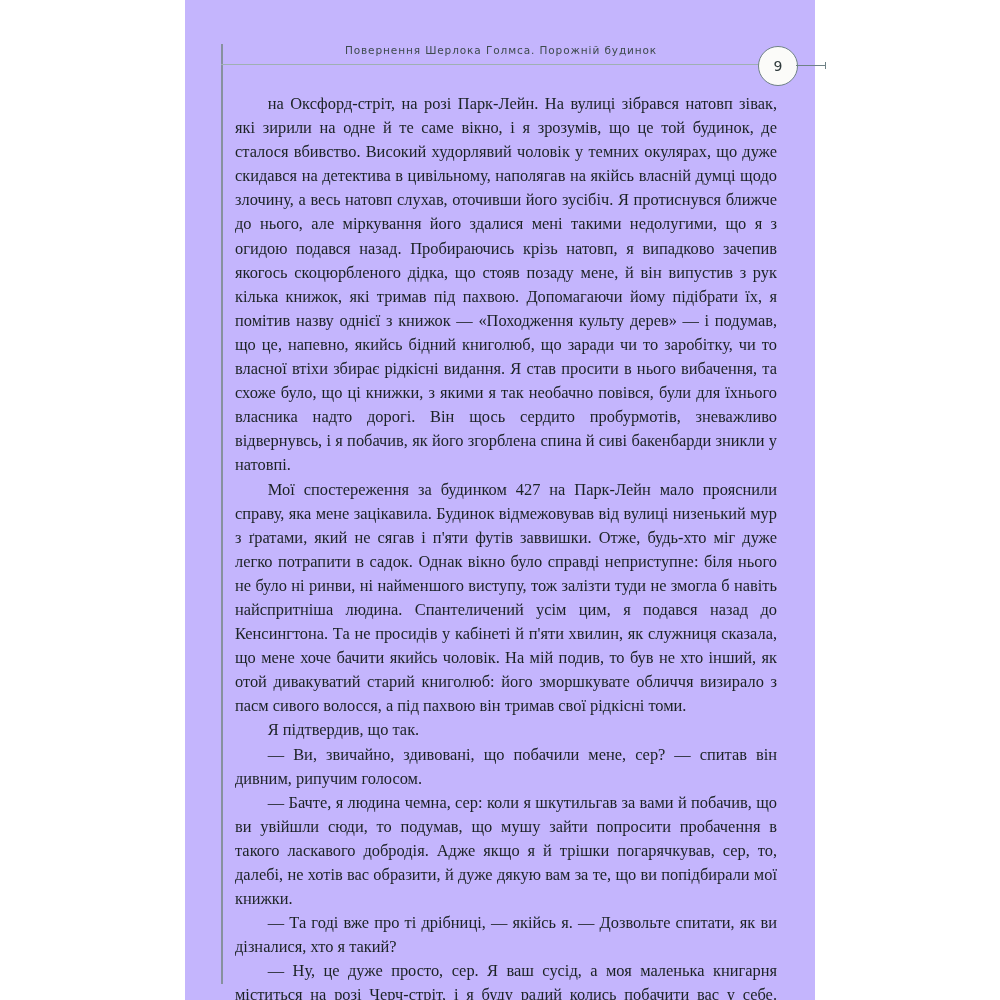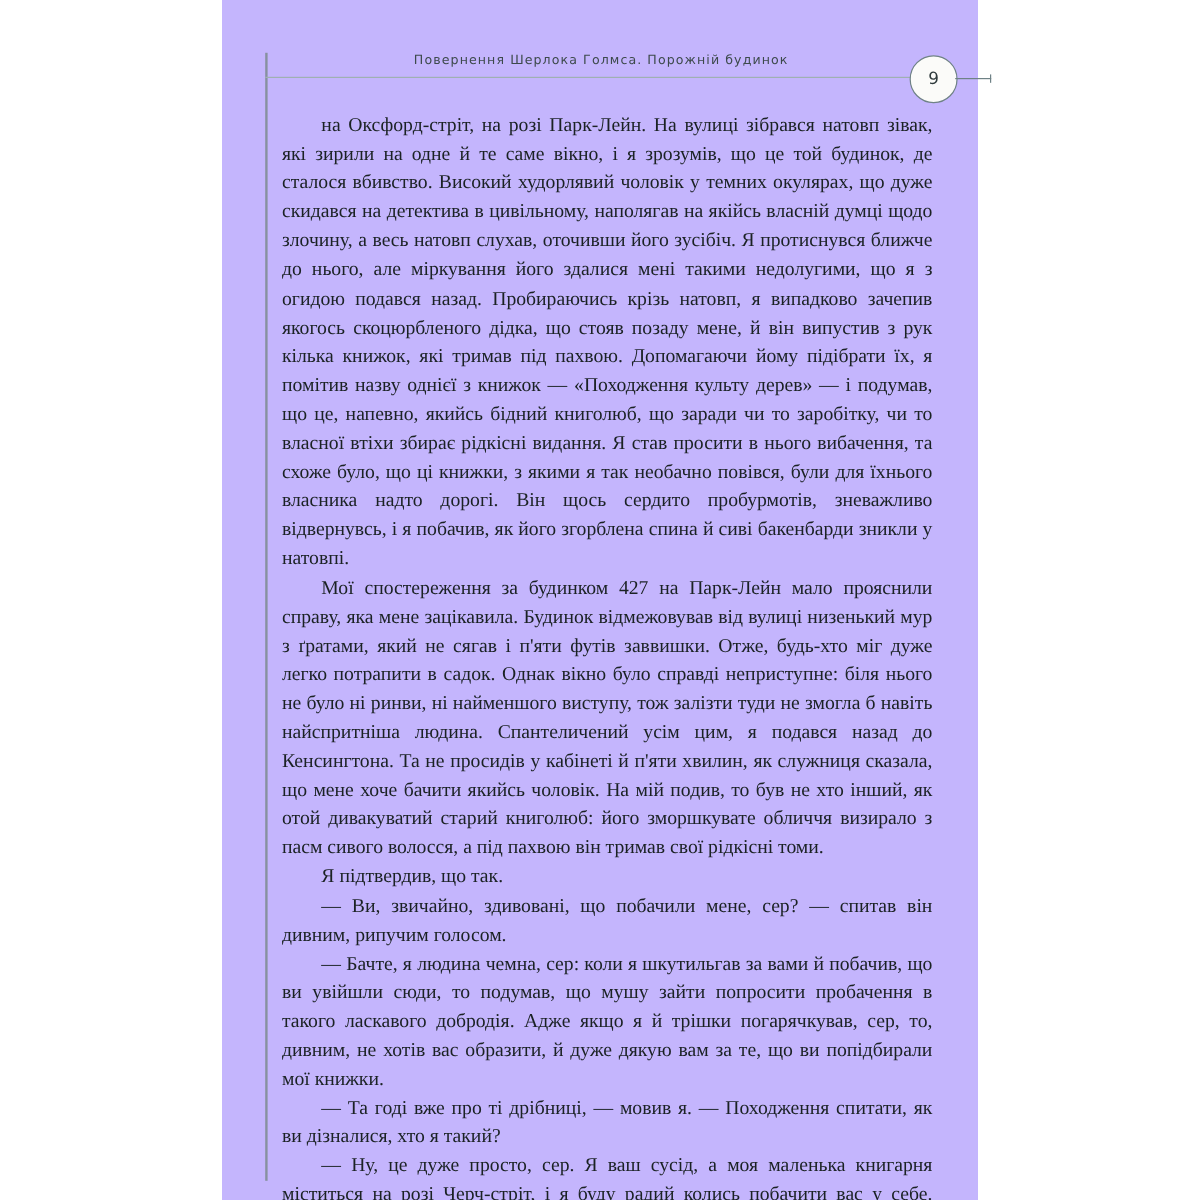--- a/index.html
+++ b/index.html
@@ -139,19 +139,19 @@
 
     <div class="folio">9</div>
 
     <div class="folio-rule"></div>
 
     <div class="text-block">
       <p class="first">на Оксфорд-стріт, на розі Парк-Лейн. На вулиці зібрався натовп зівак, які зирили на одне й те саме вікно, і я зрозумів, що це той будинок, де сталося вбивство. Високий худорлявий чоловік у темних окулярах, що дуже скидався на детектива в цивільному, наполягав на якійсь власній думці щодо злочину, а весь натовп слухав, оточивши його зусібіч. Я протиснувся ближче до нього, але міркування його здалися мені такими недолугими, що я з огидою подався назад. Пробираючись крізь натовп, я випадково зачепив якогось скоцюрбленого дідка, що стояв позаду мене, й він випустив з рук кілька книжок, які тримав під пахвою. Допомагаючи йому підібрати їх, я помітив назву однієї з книжок — «Походження культу дерев» — і подумав, що це, напевно, якийсь бідний книголюб, що заради чи то заробітку, чи то власної втіхи збирає рідкісні видання. Я став просити в нього вибачення, та схоже було, що ці книжки, з якими я так необачно повівся, були для їхнього власника надто дорогі. Він щось сердито пробурмотів, зневажливо відвернувсь, і я побачив, як його згорблена спина й сиві бакенбарди зникли у натовпі.</p>
       <p>Мої спостереження за будинком 427 на Парк-Лейн мало прояснили справу, яка мене зацікавила. Будинок відмежовував від вулиці низенький мур з ґратами, який не сягав і п'яти футів заввишки. Отже, будь-хто міг дуже легко потрапити в садок. Однак вікно було справді неприступне: біля нього не було ні ринви, ні найменшого виступу, тож залізти туди не змогла б навіть найспритніша людина. Спантеличений усім цим, я подався назад до Кенсингтона. Та не просидів у кабінеті й п'яти хвилин, як служниця сказала, що мене хоче бачити якийсь чоловік. На мій подив, то був не хто інший, як отой дивакуватий старий книголюб: його зморшкувате обличчя визирало з пасм сивого волосся, а під пахвою він тримав свої рідкісні томи.</p>
       <p>Я підтвердив, що так.</p>
       <p>— Ви, звичайно, здивовані, що побачили мене, сер? — спитав він дивним, рипучим голосом.</p>
-      <p>— Бачте, я людина чемна, сер: коли я шкутильгав за вами й побачив, що ви увійшли сюди, то подумав, що мушу зайти попросити пробачення в такого ласкавого добродія. Адже якщо я й трішки погарячкував, сер, то, дивним, не хотів вас образити, й дуже дякую вам за те, що ви попідбирали мої книжки.</p>
-      <p>— Та годі вже про ті дрібниці, — мовив я. — Походження спитати, як ви дізналися, хто я такий?</p>
+      <p>— Бачте, я людина чемна, сер: коли я шкутильгав за вами й побачив, що ви увійшли сюди, то подумав, що мушу зайти попросити пробачення в такого ласкавого добродія. Адже якщо я й трішки погарячкував, сер, то, далебі, не хотів вас образити, й дуже дякую вам за те, що ви попідбирали мої книжки.</p>
+      <p>— Та годі вже про ті дрібниці, — якійсь я. — Дозвольте спитати, як ви дізналися, хто я такий?</p>
       <p>— Ну, це дуже просто, сер. Я ваш сусід, а моя маленька книгарня міститься на розі Черч-стріт, і я буду радий колись побачити вас у себе. Може, ви теж збираєте книжки, сер? Ось «Птахи Британії»,</p>
     </div>
 
   </div>
 </div>
 
 </body></html>

